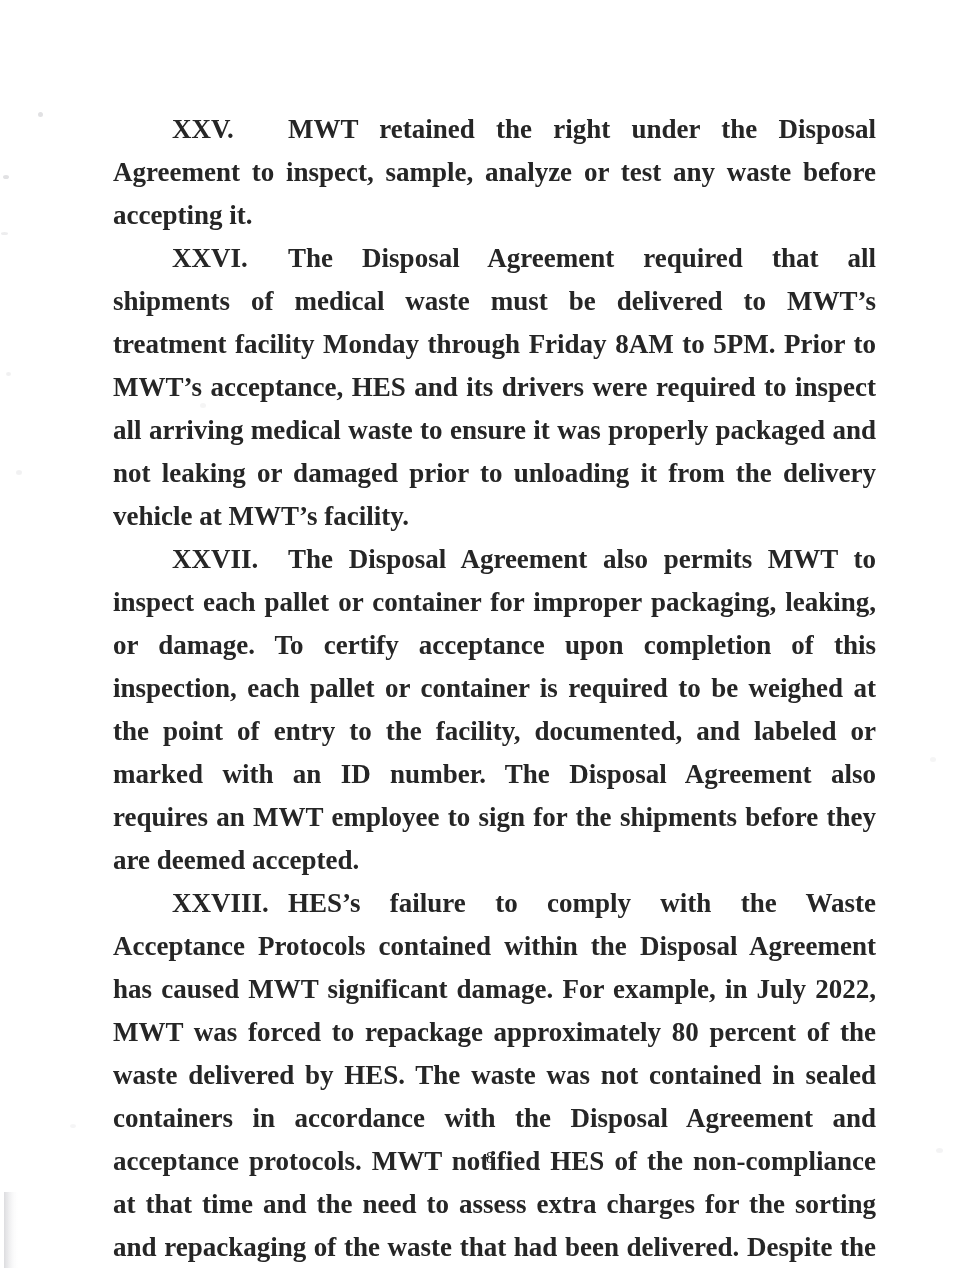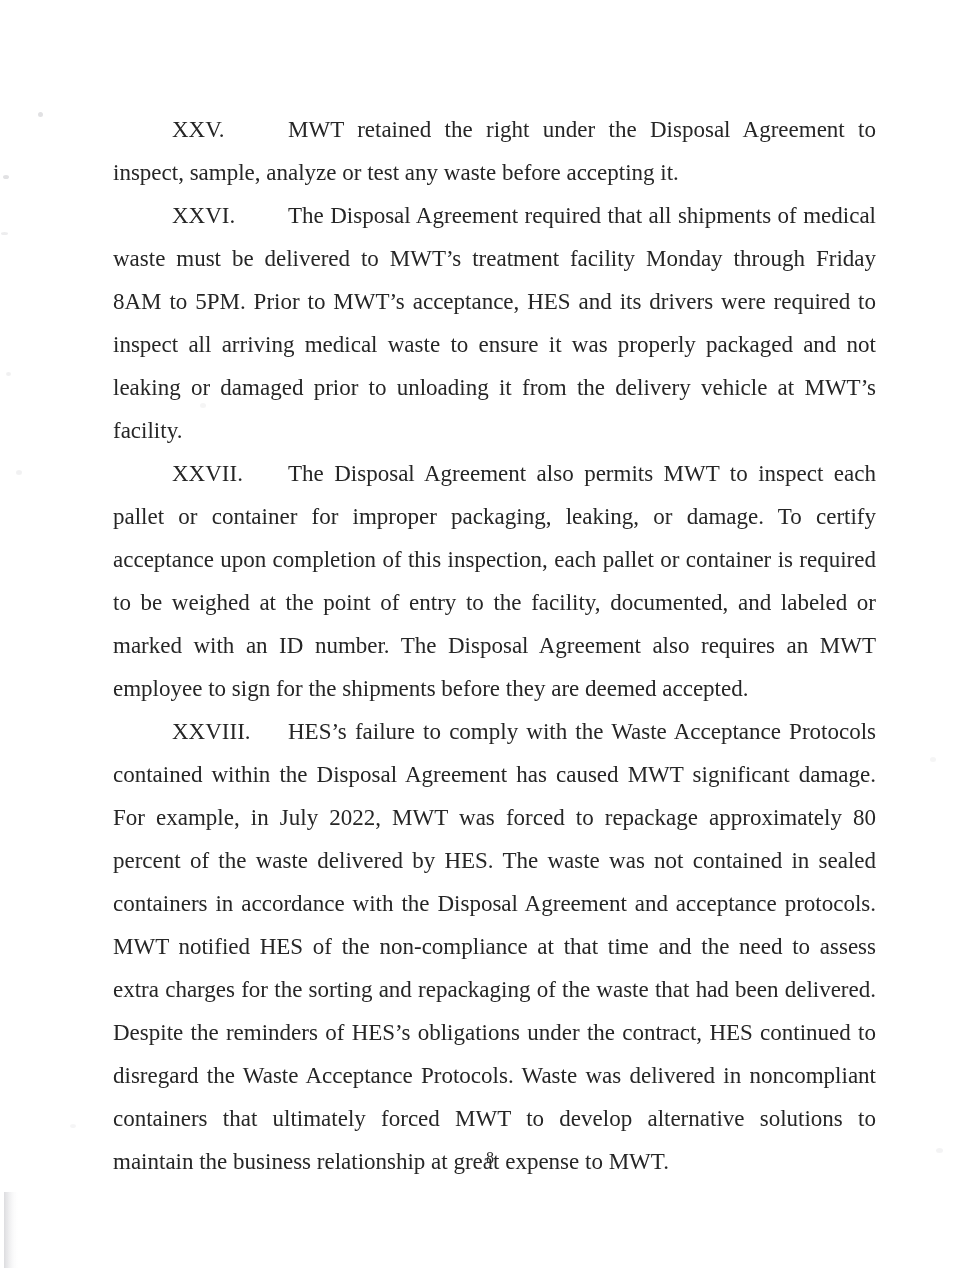--- a/index.html
+++ b/index.html
@@ -59,25 +59,26 @@
   .body-column {
     position: absolute;
     left: 113px;
     top: 108px;
     width: 763px;
   }
 
   .para {
     text-align: justify;
     text-justify: inter-word;
-    font-size: 23px;
+    font-size: 27px;
     line-height: 43px;
     margin: 0 0 0 0;
     text-indent: 0;
     hyphens: none;
+    font-weight: bold;
   }
 
   .para + .para {
     margin-top: 0;
   }
 
   
   .para .marker {
     display: inline-block;
     width: 116px;

